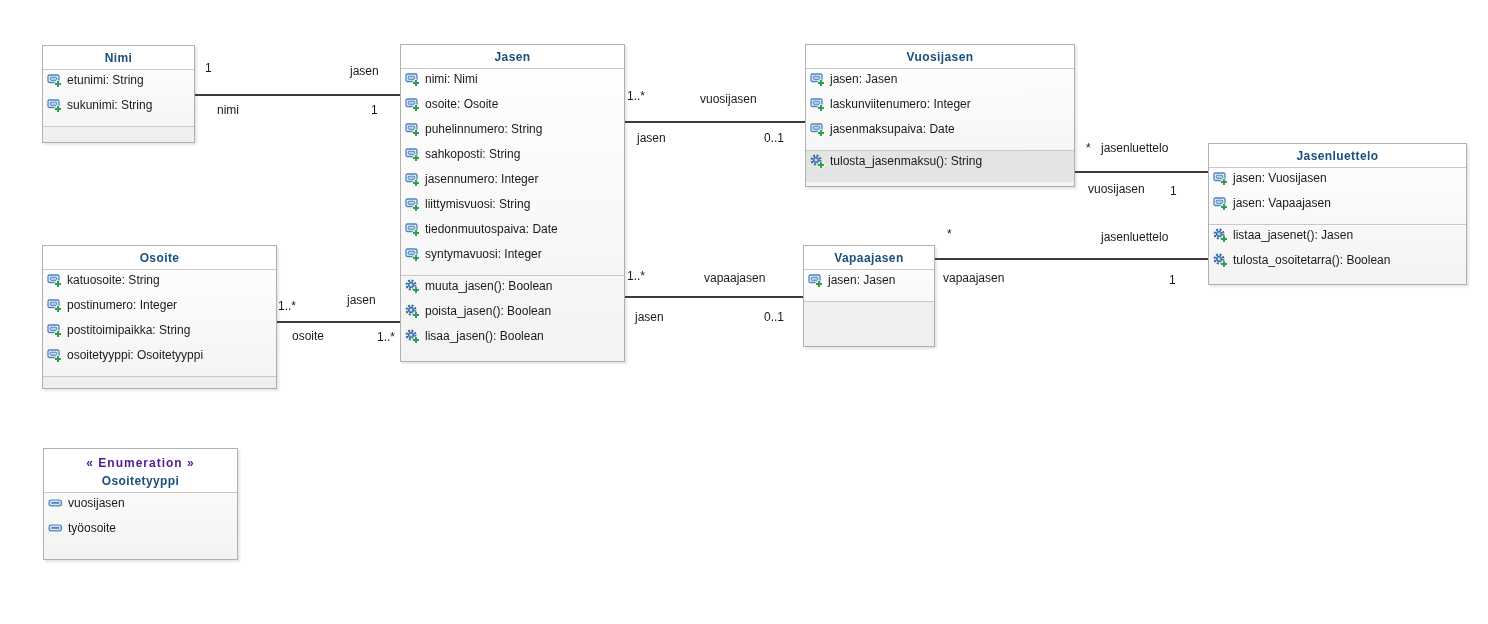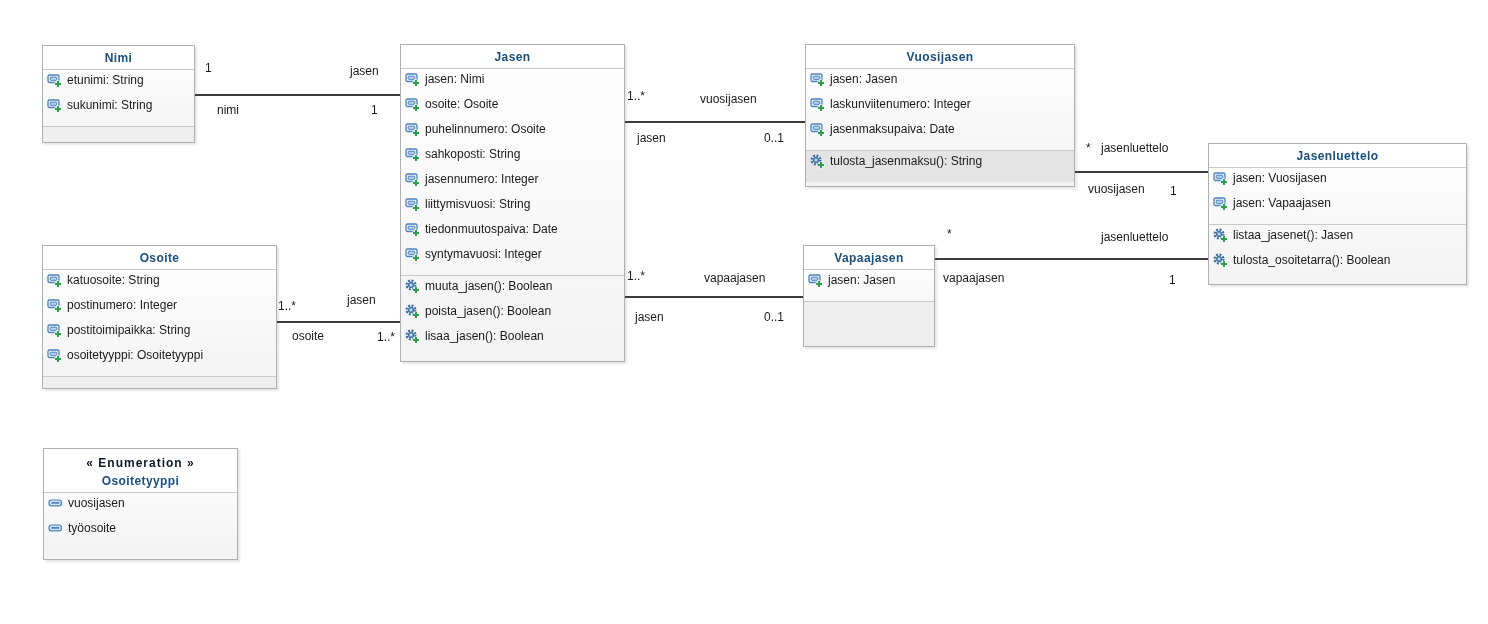--- a/index.html
+++ b/index.html
@@ -11,21 +11,21 @@
   }
   .uml-class {
     position:absolute; box-sizing:border-box;
     border:1px solid #b0b0b0;
     background:linear-gradient(180deg,#ffffff 0%,#f3f3f3 100%);
     box-shadow:2px 2px 2px rgba(0,0,0,0.10);
     display:flex; flex-direction:column; overflow:hidden;
   }
   .uml-header { text-align:center; padding:5px 4px 4px 4px; border-bottom:1px solid #c9c9c9; background:#ffffff; }
   .uml-title { font-weight:bold; color:#1b4f7c; font-size:12px; letter-spacing:0.4px; }
-  .uml-stereotype { font-weight:bold; color:#0f172a; font-size:12px; letter-spacing:1px; margin:2px 0 4px 0; }
+  .uml-stereotype { font-weight:bold; color:#4c1d95; font-size:12px; letter-spacing:1px; margin:2px 0 4px 0; }
   .uml-compartment { padding:3px 4px; }
   .uml-compartment.sep { border-top:1px solid #c9c9c9; }
   .uml-row { display:flex; align-items:flex-start; gap:4px; height:25px; white-space:nowrap; }
   .uml-row .icon { display:inline-flex; width:16px; height:15px; flex:0 0 auto; }
   .uml-empty { flex:1; min-height:8px; background:#efefef; border-top:1px solid #c9c9c9; }
   .assoc-line { position:absolute; height:2px; background:#3c3c3c; }
   .assoc-label { position:absolute; white-space:nowrap; font-size:12px; color:#1a1a1a; }
 </style>
 </head>
 <body>
@@ -188,21 +188,21 @@
               <g stroke="#ffffff" stroke-width="3.6">
                 <line x1="11" y1="7.6" x2="11" y2="14.4"></line>
                 <line x1="7.6" y1="11" x2="14.4" y2="11"></line>
               </g>
               <g stroke="#2f9e4f" stroke-width="2.1">
                 <line x1="11" y1="8" x2="11" y2="14"></line>
                 <line x1="8" y1="11" x2="14" y2="11"></line>
               </g>
             </svg>
           </span>
-          <span>jasen: Nimi</span>
+          <span>nimi: Nimi</span>
         </div>
         <div class="uml-row">
           <span class="icon">
             <svg width="16" height="15" viewBox="0 0 16 15">
               <rect x="1" y="2" width="11" height="7.5" rx="1.5" fill="#eaf3fb" stroke="#4e82bd" stroke-width="1.3"></rect>
               <rect x="3.2" y="4.2" width="6.6" height="3.1" rx="0.8" fill="#b8d4ec" stroke="#4e82bd" stroke-width="1"></rect>
               <g stroke="#ffffff" stroke-width="3.6">
                 <line x1="11" y1="7.6" x2="11" y2="14.4"></line>
                 <line x1="7.6" y1="11" x2="14.4" y2="11"></line>
               </g>
@@ -222,21 +222,21 @@
               <g stroke="#ffffff" stroke-width="3.6">
                 <line x1="11" y1="7.6" x2="11" y2="14.4"></line>
                 <line x1="7.6" y1="11" x2="14.4" y2="11"></line>
               </g>
               <g stroke="#2f9e4f" stroke-width="2.1">
                 <line x1="11" y1="8" x2="11" y2="14"></line>
                 <line x1="8" y1="11" x2="14" y2="11"></line>
               </g>
             </svg>
           </span>
-          <span>puhelinnumero: Osoite</span>
+          <span>puhelinnumero: String</span>
         </div>
         <div class="uml-row">
           <span class="icon">
             <svg width="16" height="15" viewBox="0 0 16 15">
               <rect x="1" y="2" width="11" height="7.5" rx="1.5" fill="#eaf3fb" stroke="#4e82bd" stroke-width="1.3"></rect>
               <rect x="3.2" y="4.2" width="6.6" height="3.1" rx="0.8" fill="#b8d4ec" stroke="#4e82bd" stroke-width="1"></rect>
               <g stroke="#ffffff" stroke-width="3.6">
                 <line x1="11" y1="7.6" x2="11" y2="14.4"></line>
                 <line x1="7.6" y1="11" x2="14.4" y2="11"></line>
               </g>

